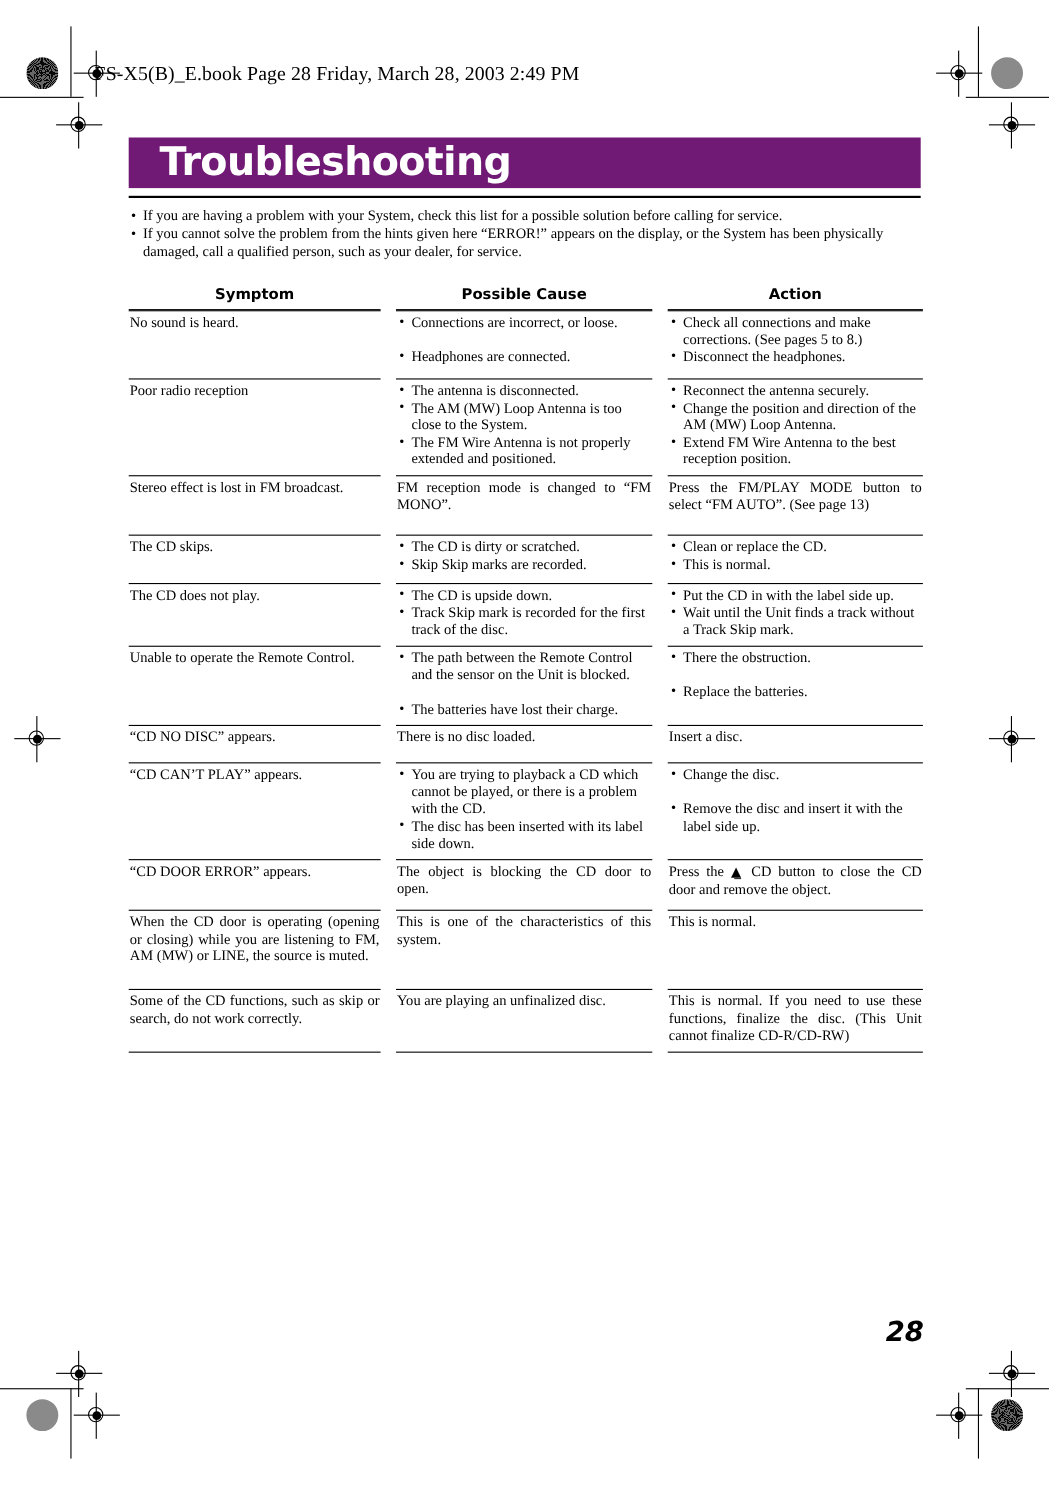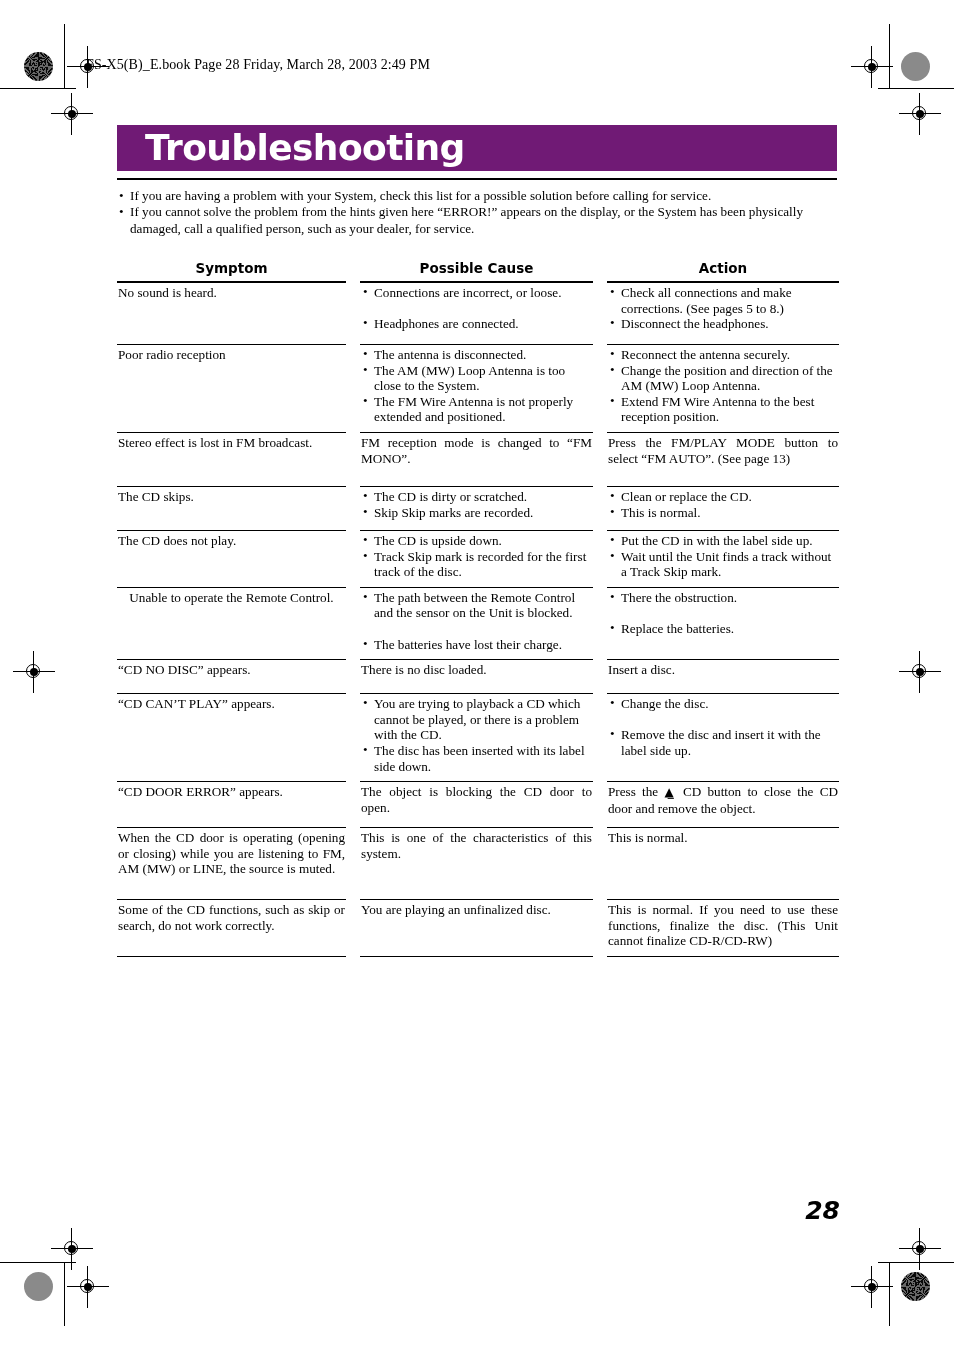--- a/index.html
+++ b/index.html
@@ -18,21 +18,21 @@
   .halftone{position:absolute;width:29px;height:29px;border-radius:50%;
      background:
        repeating-conic-gradient(from 0deg at 50% 50%, #111 0deg 3deg, #ddd 3deg 6deg),
        #777;
      background-blend-mode:multiply;}
   .halftone.solid{background:#8a8a8a;}
 
   .trim{position:absolute;background:#000;}
 
   
-  .filemeta{position:absolute;left:86px;top:57px;font-size:14px;
+  .filemeta{position:absolute;left:86px;top:57px;font-size:18px;
             font-family:"Liberation Serif",serif;white-space:nowrap;letter-spacing:.1px;}
 
   .titlebar{position:absolute;left:117px;top:125px;width:720px;height:46px;background:#701a75;}
   .titlebar .t{position:absolute;left:28px;top:3px;color:#fff;
      font-family:"DejaVu Sans",sans-serif;font-weight:700;font-size:36px;
      letter-spacing:-.6px;line-height:40px;}
   .titlerule{position:absolute;left:117px;top:178px;width:720px;height:1.6px;background:#000;}
 
   .intro{position:absolute;left:117px;top:188px;width:722px;font-size:13.2px;line-height:16.4px;}
   .intro .li{position:relative;padding-left:13px;margin:0;}
@@ -262,21 +262,21 @@
           </td>
           <td class="gap"></td>
           <td class="cell" style="height: 46px;">
             <ul class="bl">
               <li class=""><span class="b">•</span><span>Put the CD in with the label side up.</span></li>
               <li class=""><span class="b">•</span><span>Wait until the Unit finds a track without a Track Skip mark.</span></li>
             </ul>
           </td>
         </tr>
         <tr>
-          <td class="cell" style="height: 62px; text-align: center;">
+          <td class="cell" style="height: 62px;">
             <p class="plain">Unable to operate the Remote Control.</p>
           </td>
           <td class="gap"></td>
           <td class="cell" style="height: 62px;">
             <ul class="bl">
               <li class=""><span class="b">•</span><span>The path between the Remote Control and the sensor on the Unit is blocked.</span></li>
               <li class="sp"><span class="b">•</span><span>The batteries have lost their charge.</span></li>
             </ul>
           </td>
           <td class="gap"></td>

